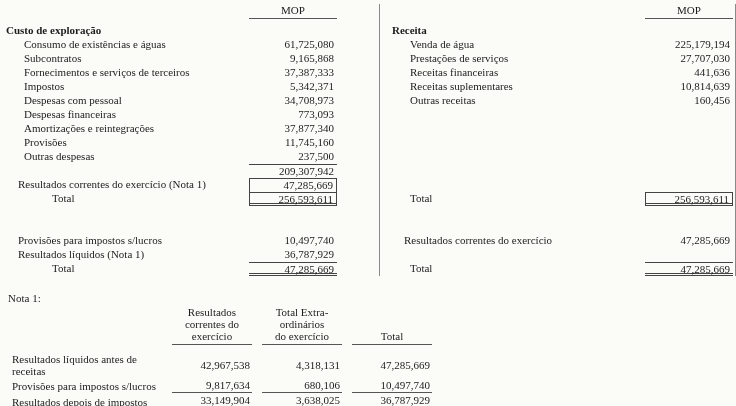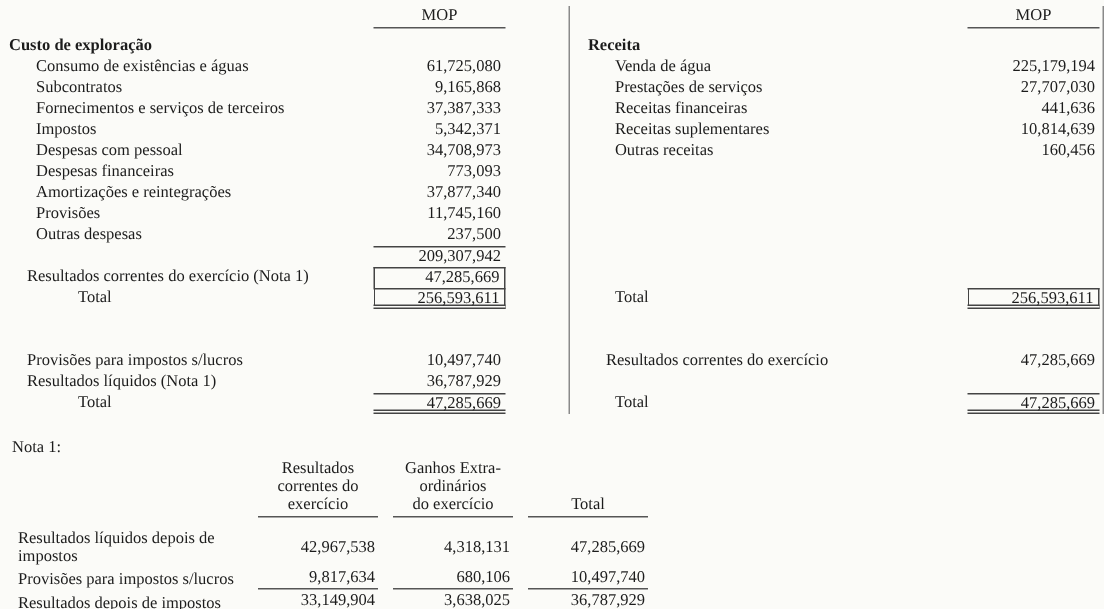--- a/index.html
+++ b/index.html
@@ -199,29 +199,29 @@
 
   <div class="nota">
     <div class="nota-title">Nota 1:</div>
     <table class="nota-table">
       <thead>
         <tr>
           <th class="lblcol"></th>
           <th>Resultados
 correntes do
 exercício</th>
-          <th>Ganhos Extra-
+          <th>Total Extra-
 ordinários
 do exercício</th>
           <th>Total</th>
         </tr>
       </thead>
       <tbody>
         <tr>
-          <td class="lblcol">Resultados líquidos depois de impostos</td>
+          <td class="lblcol">Resultados líquidos antes de receitas</td>
           <td class="num">42,967,538</td>
           <td class="num">4,318,131</td>
           <td class="num">47,285,669</td>
         </tr>
         <tr class="sumline">
           <td class="lblcol">Provisões para impostos s/lucros</td>
           <td class="num">9,817,634</td>
           <td class="num">680,106</td>
           <td class="num">10,497,740</td>
         </tr>

